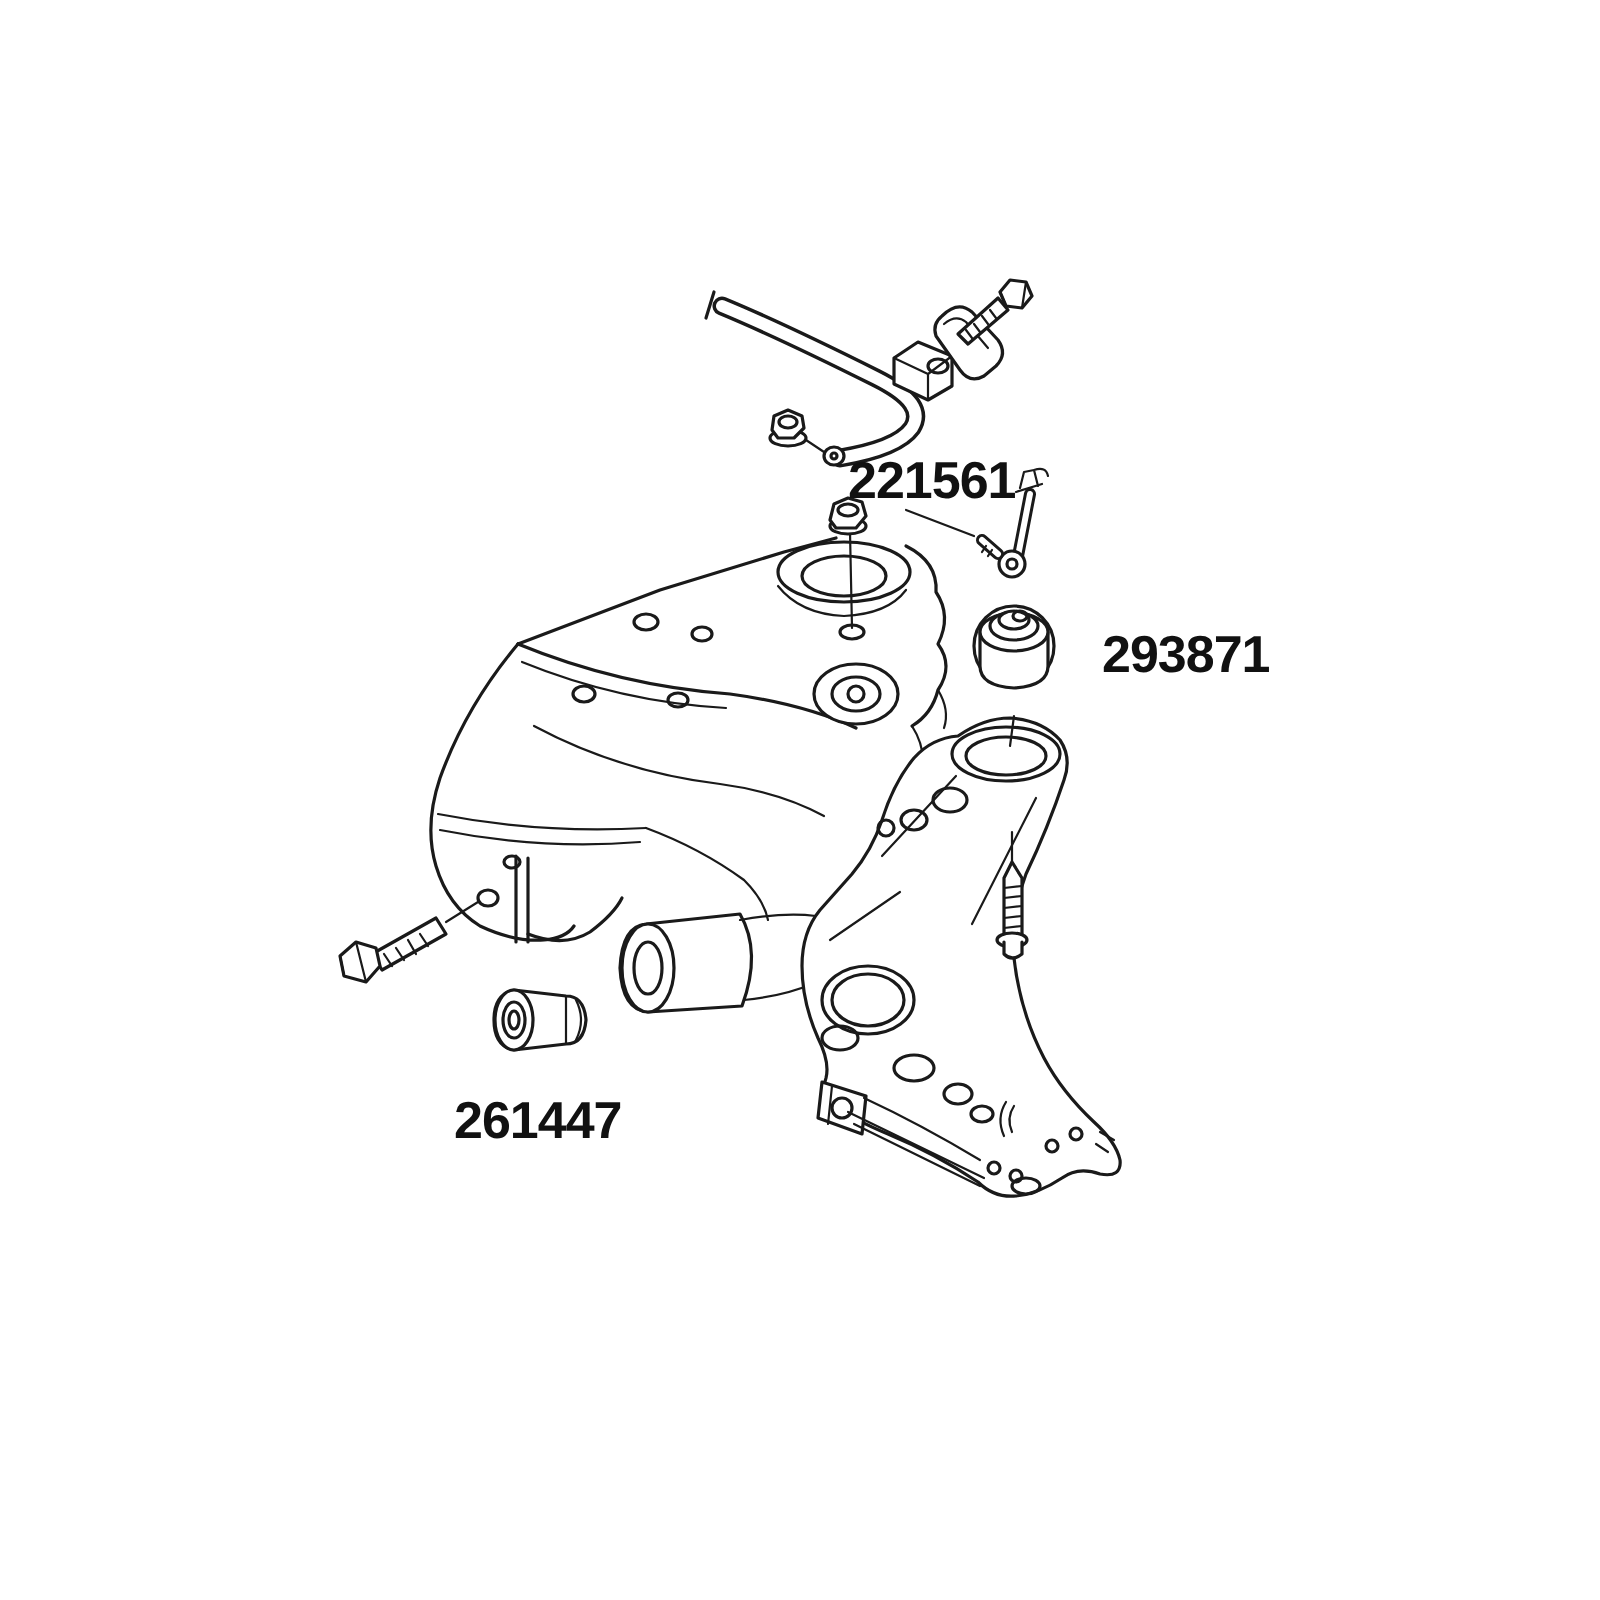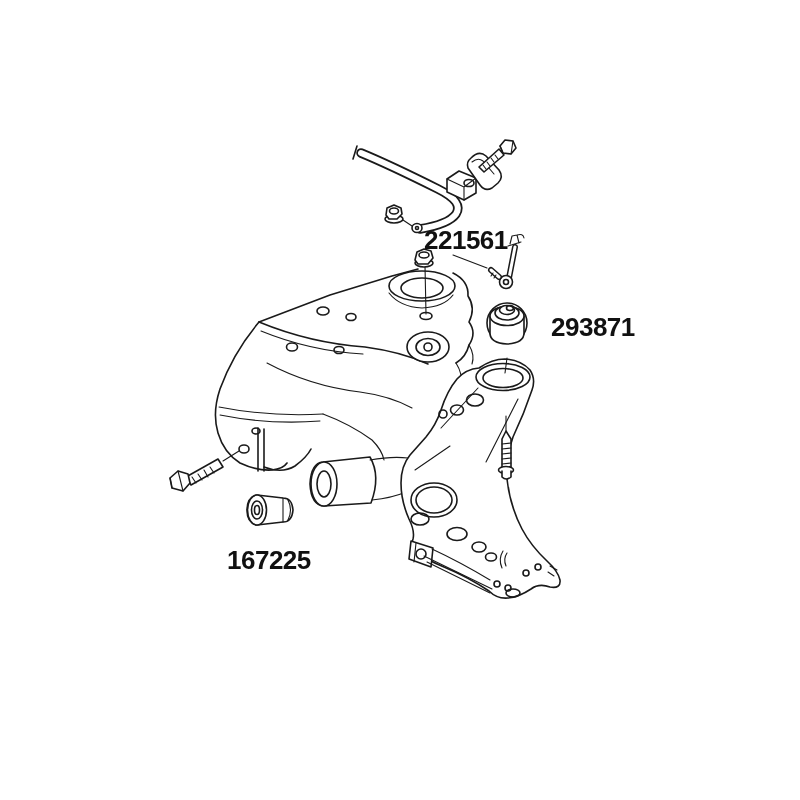--- a/index.html
+++ b/index.html
@@ -222,15 +222,15 @@
       <ellipse class="w" cx="487" cy="313" rx="12" ry="7"></ellipse>
       <ellipse class="w" cx="487" cy="310" rx="7.5" ry="4.5"></ellipse>
       <ellipse cx="490" cy="308" rx="3.5" ry="2.5"></ellipse>
     </g>
   </g>
 
 </svg>
 
 <div class="part-label" id="label-221561">221561</div>
 <div class="part-label" id="label-221667">293871</div>
-<div class="part-label" id="label-221072">167225</div>
+<div class="part-label" id="label-221072">261447</div>
 
 </div>
 
 </body></html>

